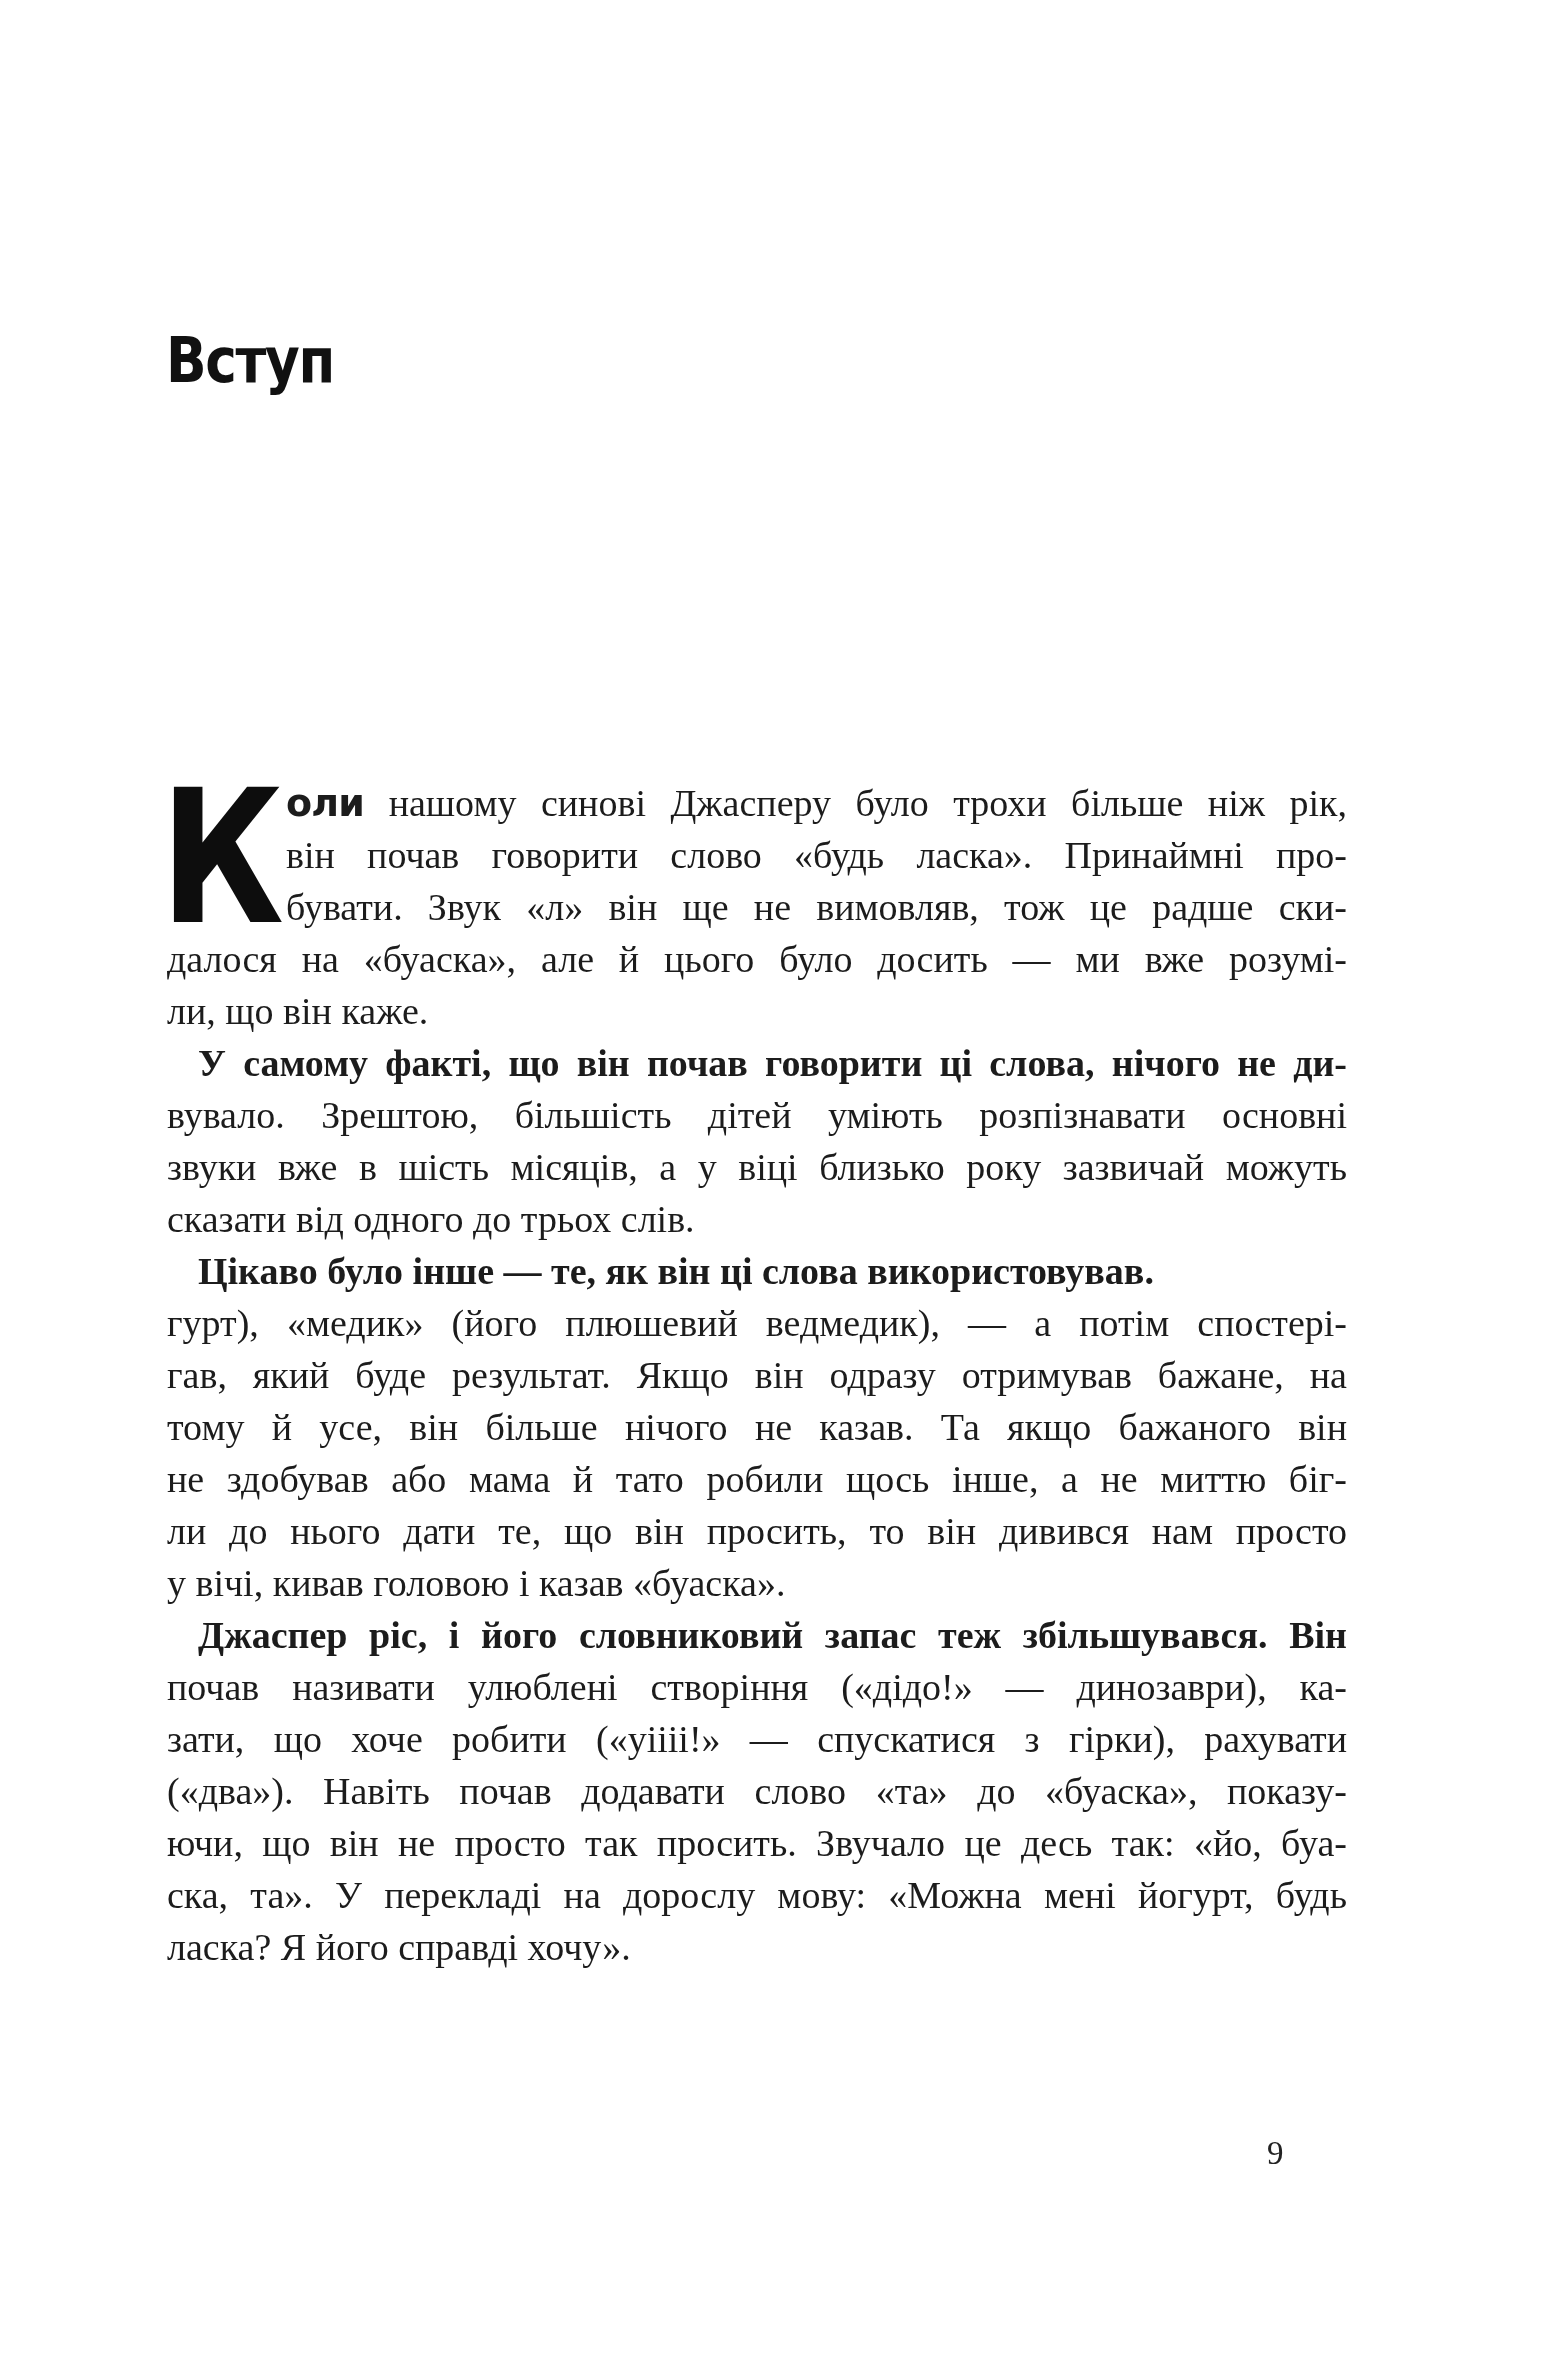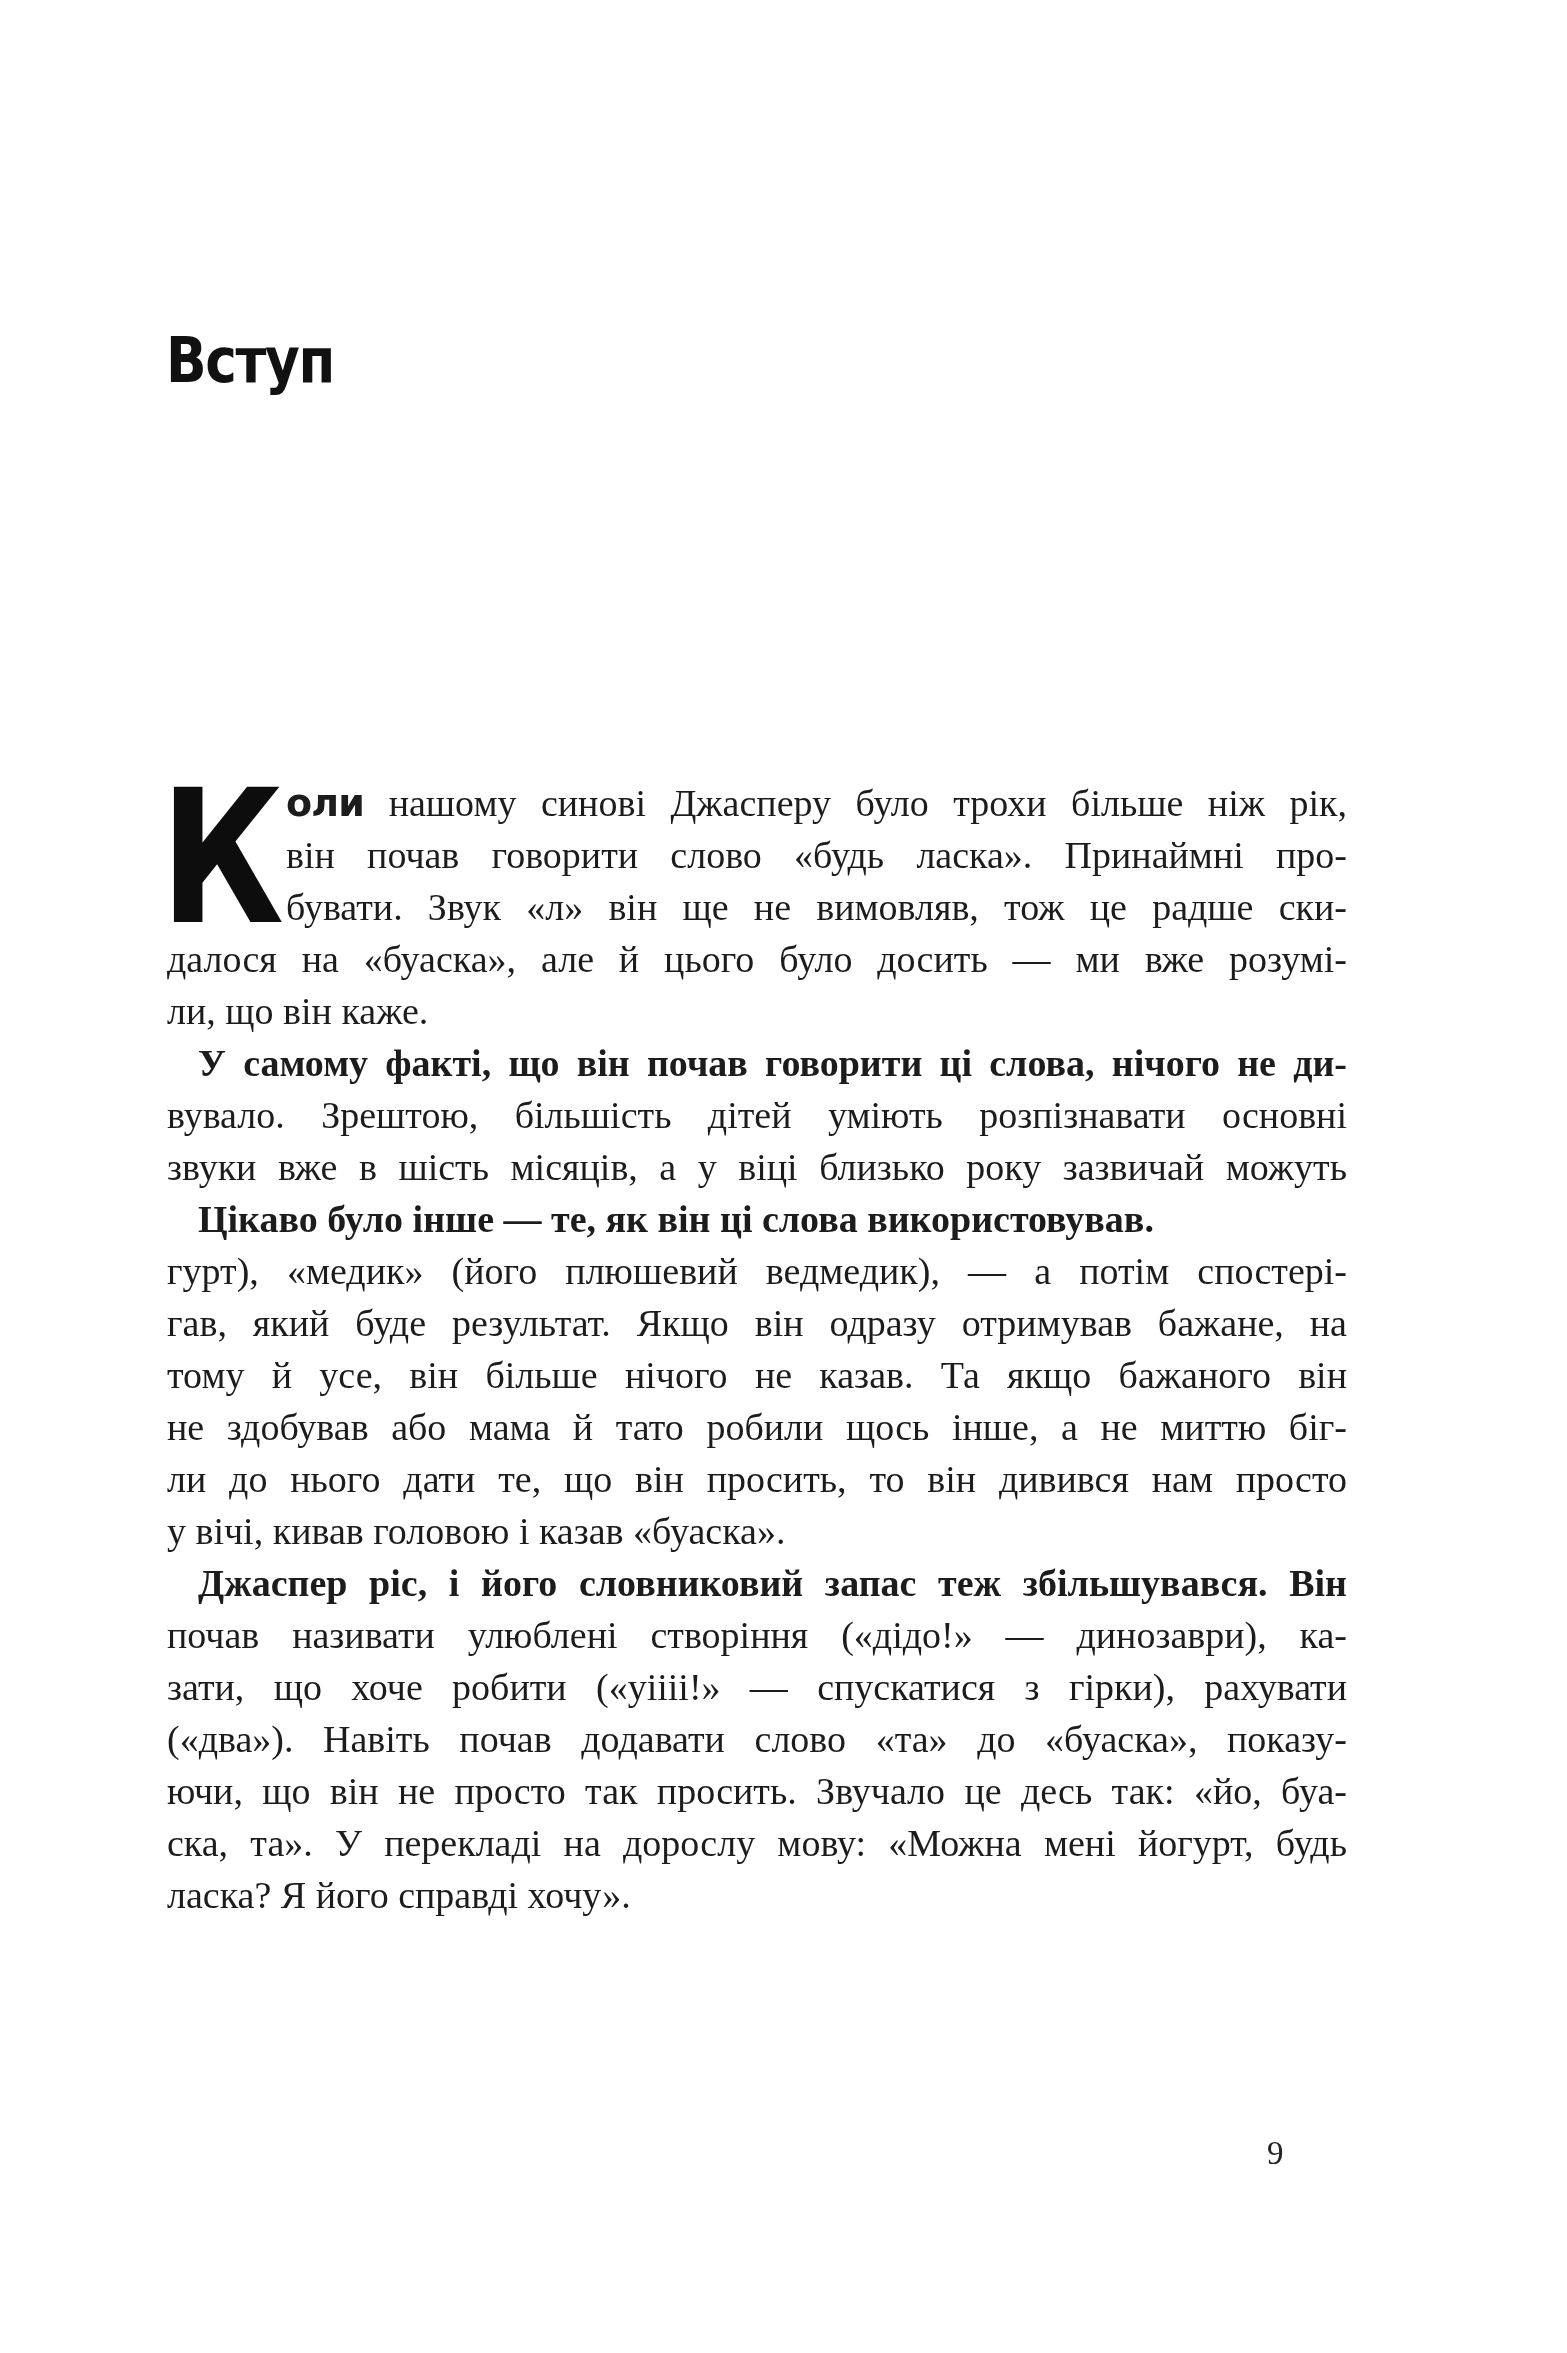--- a/index.html
+++ b/index.html
@@ -99,20 +99,21 @@
   <div class="body-text">
     <span class="line dropcap-line"><span class="lead-in">оли</span><span> нашому синові Джасперу було трохи більше ніж рік,</span></span>
     <span class="line dropcap-line">він почав говорити слово «будь ласка». Принаймні про-</span>
     <span class="line dropcap-line">бувати. Звук «л» він ще не вимовляв, тож це радше ски-</span>
     <span class="line">далося на «буаска», але й цього було досить — ми вже розумі-</span>
     <span class="line last">ли, що він каже.</span>
 
     <span class="line indent">У самому факті, що він почав говорити ці слова, нічого не ди-</span>
     <span class="line">вувало. Зрештою, більшість дітей уміють розпізнавати основні</span>
     <span class="line">звуки вже в шість місяців, а у віці близько року зазвичай можуть</span>
+    <span class="line last">сказати від одного до трьох слів.</span>
 
     <span class="line indent last">Цікаво було інше — те, як він ці слова використовував.</span>
 
     <span class="line">гурт), «медик» (його плюшевий ведмедик), — а потім спостері-</span>
     <span class="line">гав, який буде результат. Якщо він одразу отримував бажане, на</span>
     <span class="line">тому й усе, він більше нічого не казав. Та якщо бажаного він</span>
     <span class="line">не здобував або мама й тато робили щось інше, а не миттю біг-</span>
     <span class="line">ли до нього дати те, що він просить, то він дивився нам просто</span>
     <span class="line last">у вічі, кивав головою і казав «буаска».</span>
 

